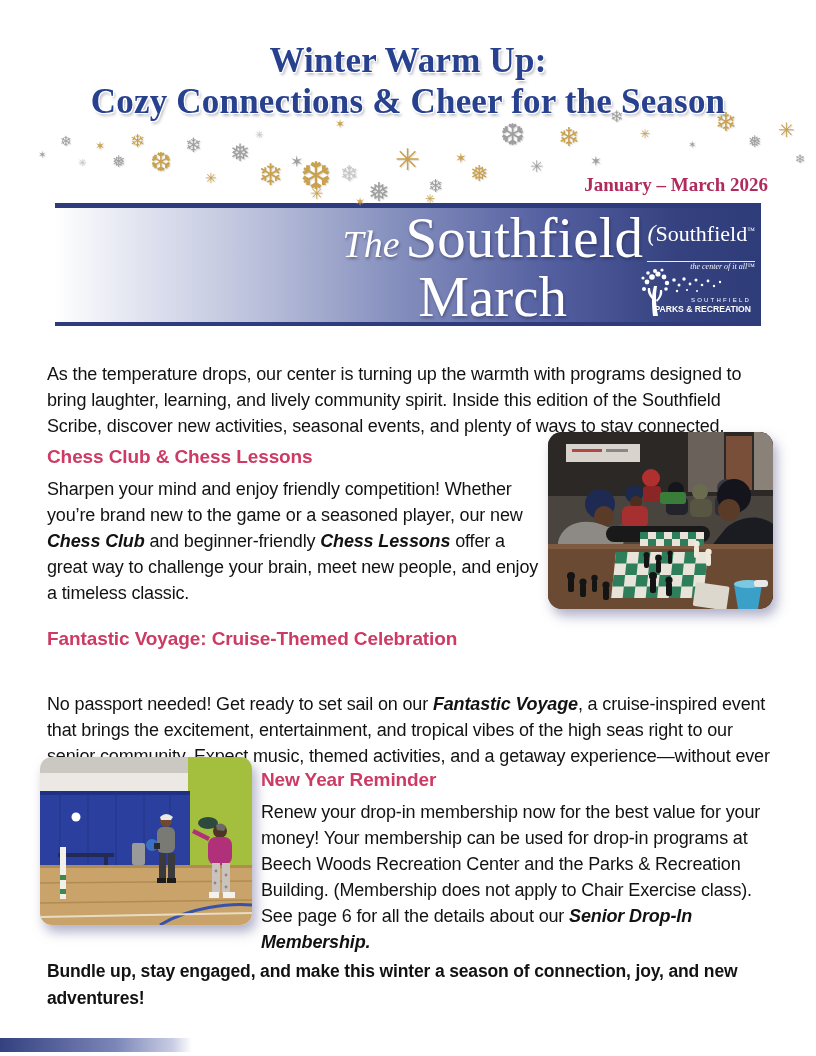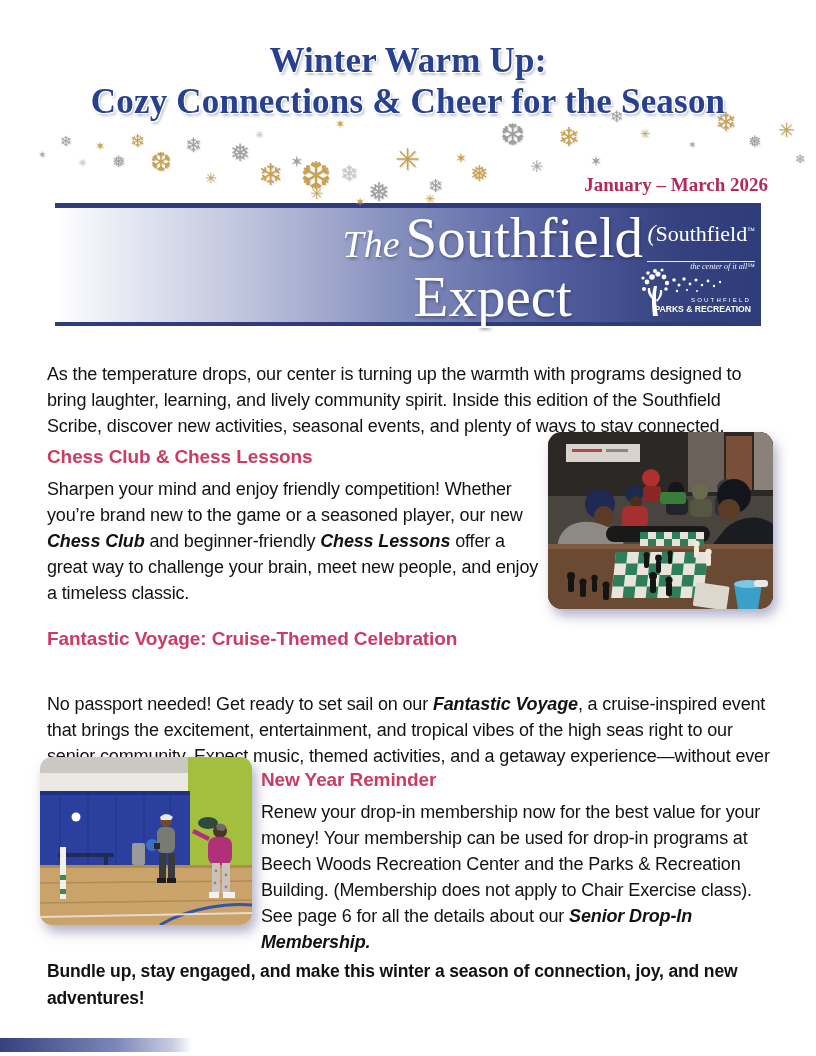--- a/index.html
+++ b/index.html
@@ -102,21 +102,21 @@
       <span class="flake" style="left: 310px; top: 186px; font-size: 16px; color: rgb(201, 162, 79);">✳</span>
       <span class="flake" style="left: 355px; top: 196px; font-size: 12px; color: rgb(201, 162, 79);">✶</span>
       <span class="flake" style="left: 425px; top: 193px; font-size: 12px; color: rgb(201, 162, 79);">✳</span>
     </div>
 
   <div class="issue-date">January – March 2026</div>
 
   <div class="banner">
     <div class="masthead">
       <div class="line1"><span class="the">The</span><span>Southfield</span></div>
-      <div class="line2">Expect</div>
+      <div class="line2">March</div>
     </div>
 
     <div class="citylogo">
       <span class="nm"><span class="swash">(</span><span>Southfield</span><span class="tm">™</span></span>
       <div class="tag">the center of it all™</div>
     </div>
 
     <svg class="parkslogo" viewBox="0 0 118 52">
       <g fill="#ffffff">
         <path d="M14 50 C13 40 12 30 15 20 L18 20 C16 30 17 40 19 50 Z"></path>

